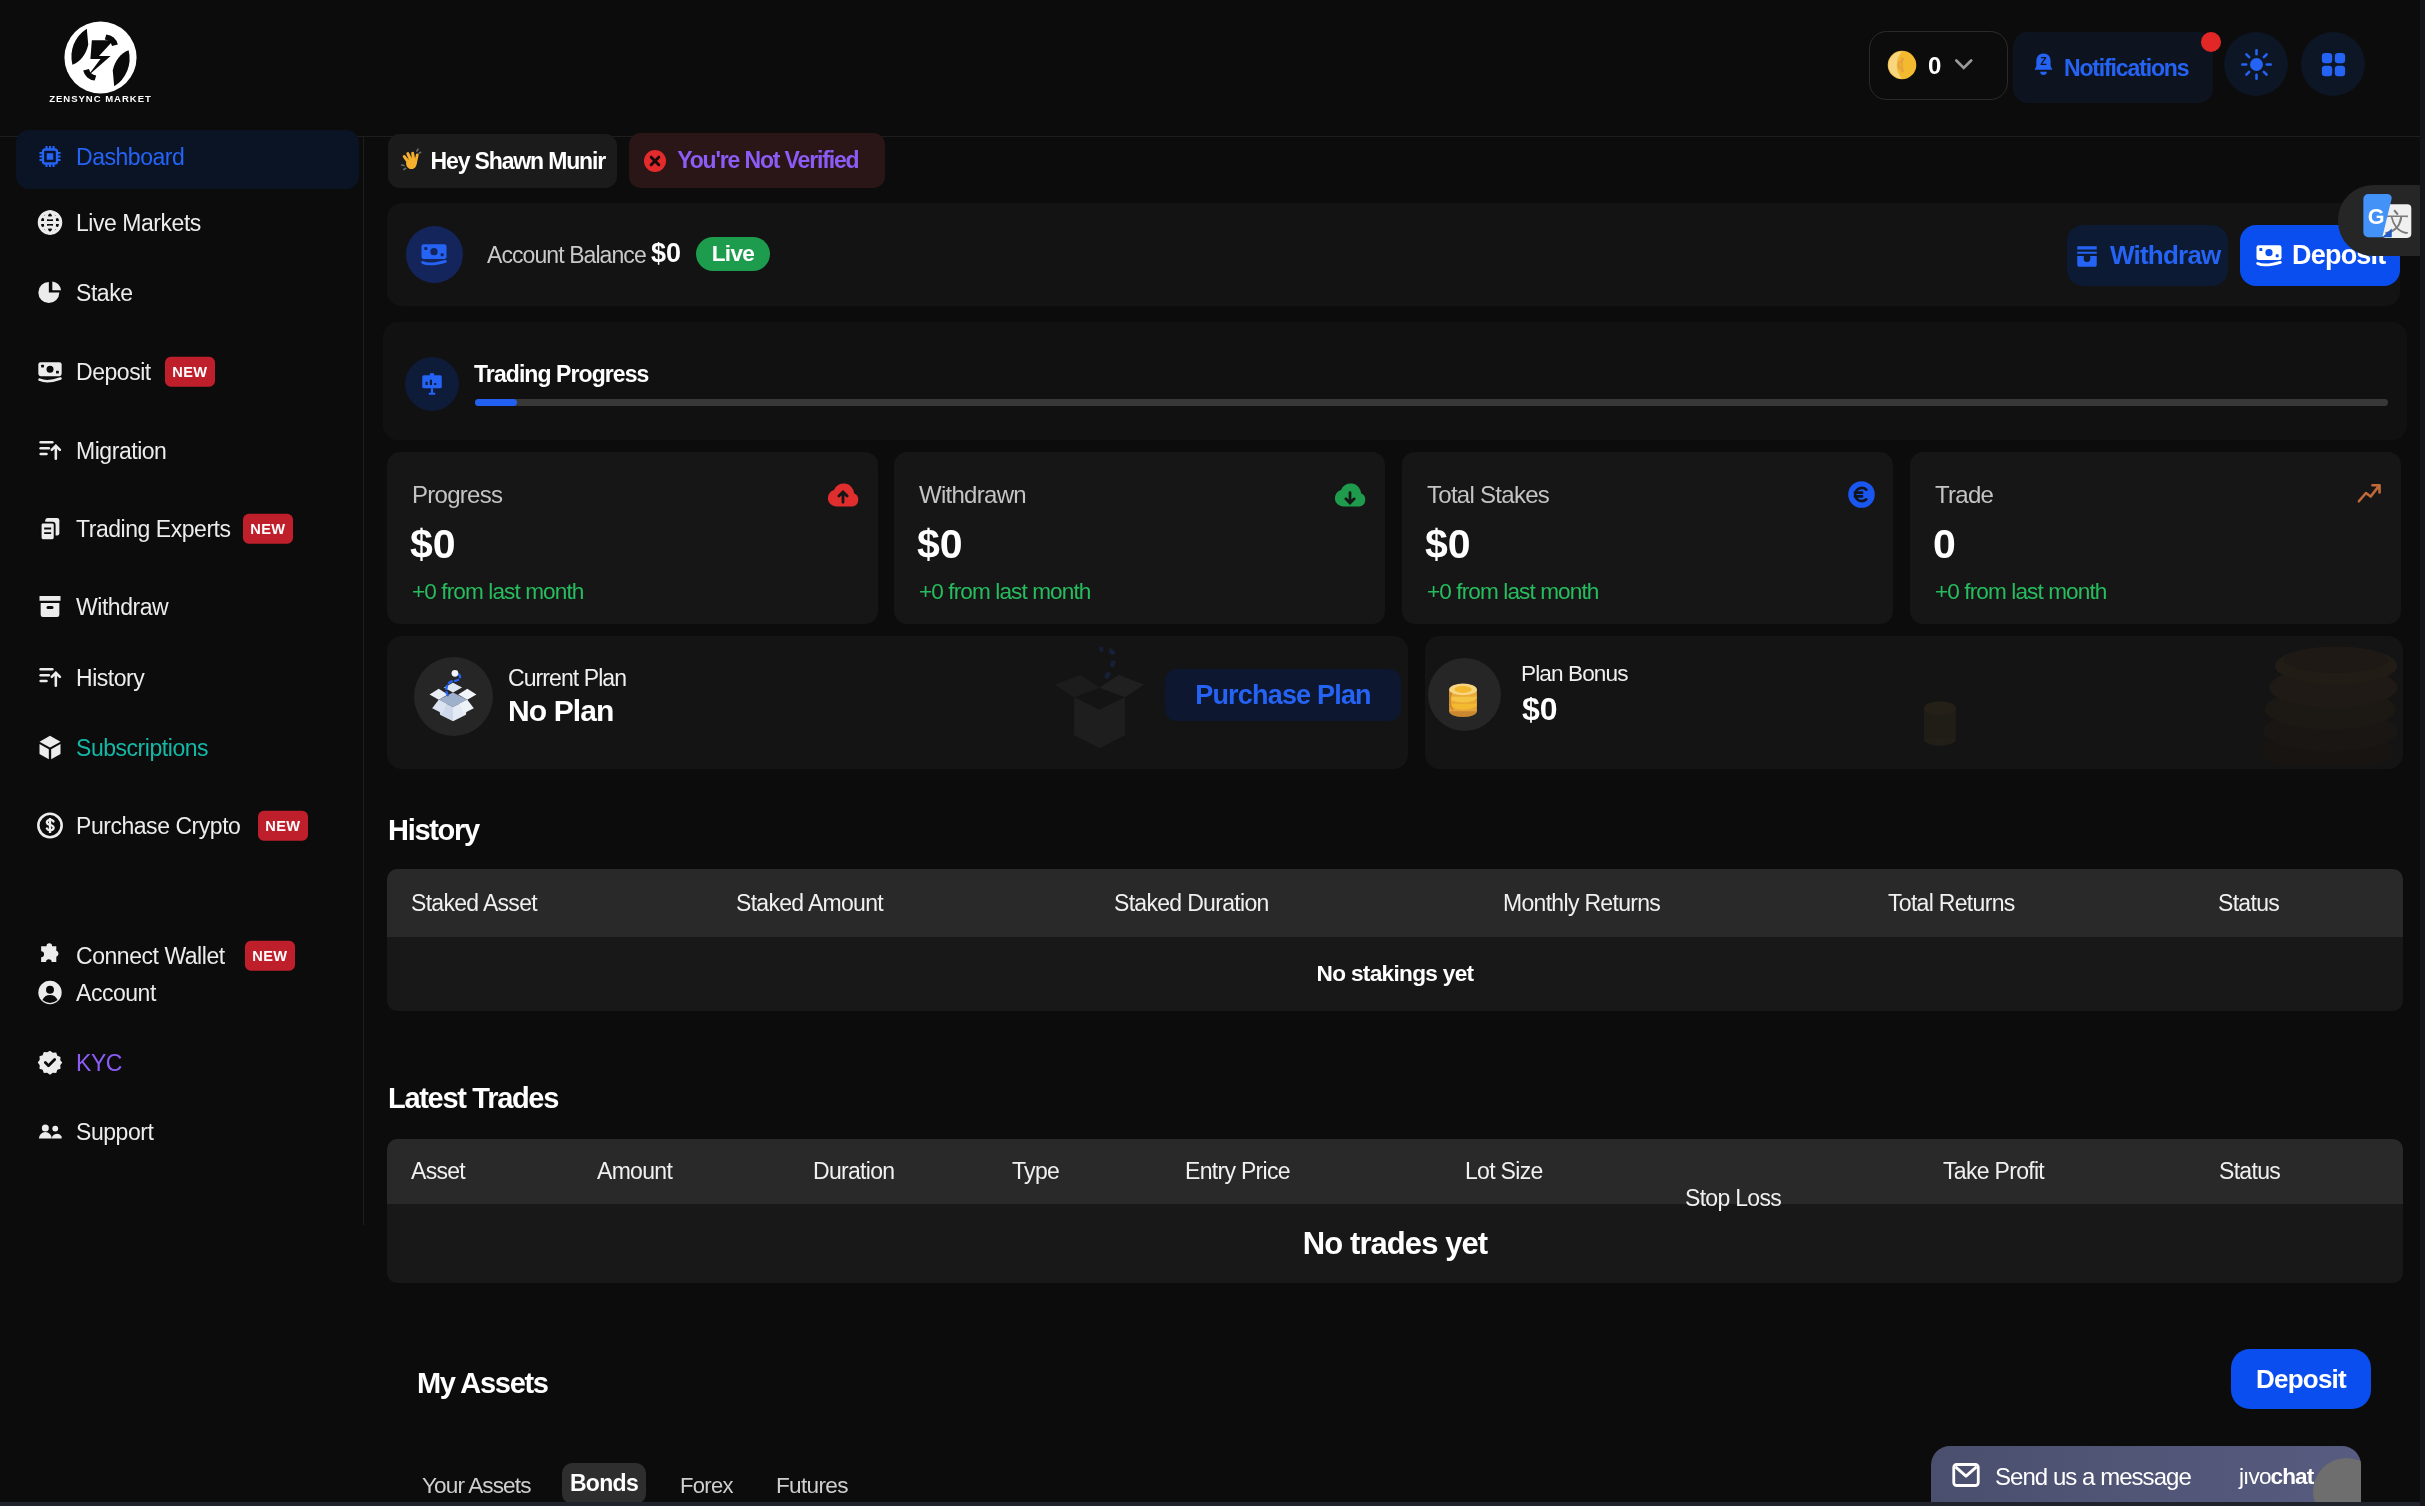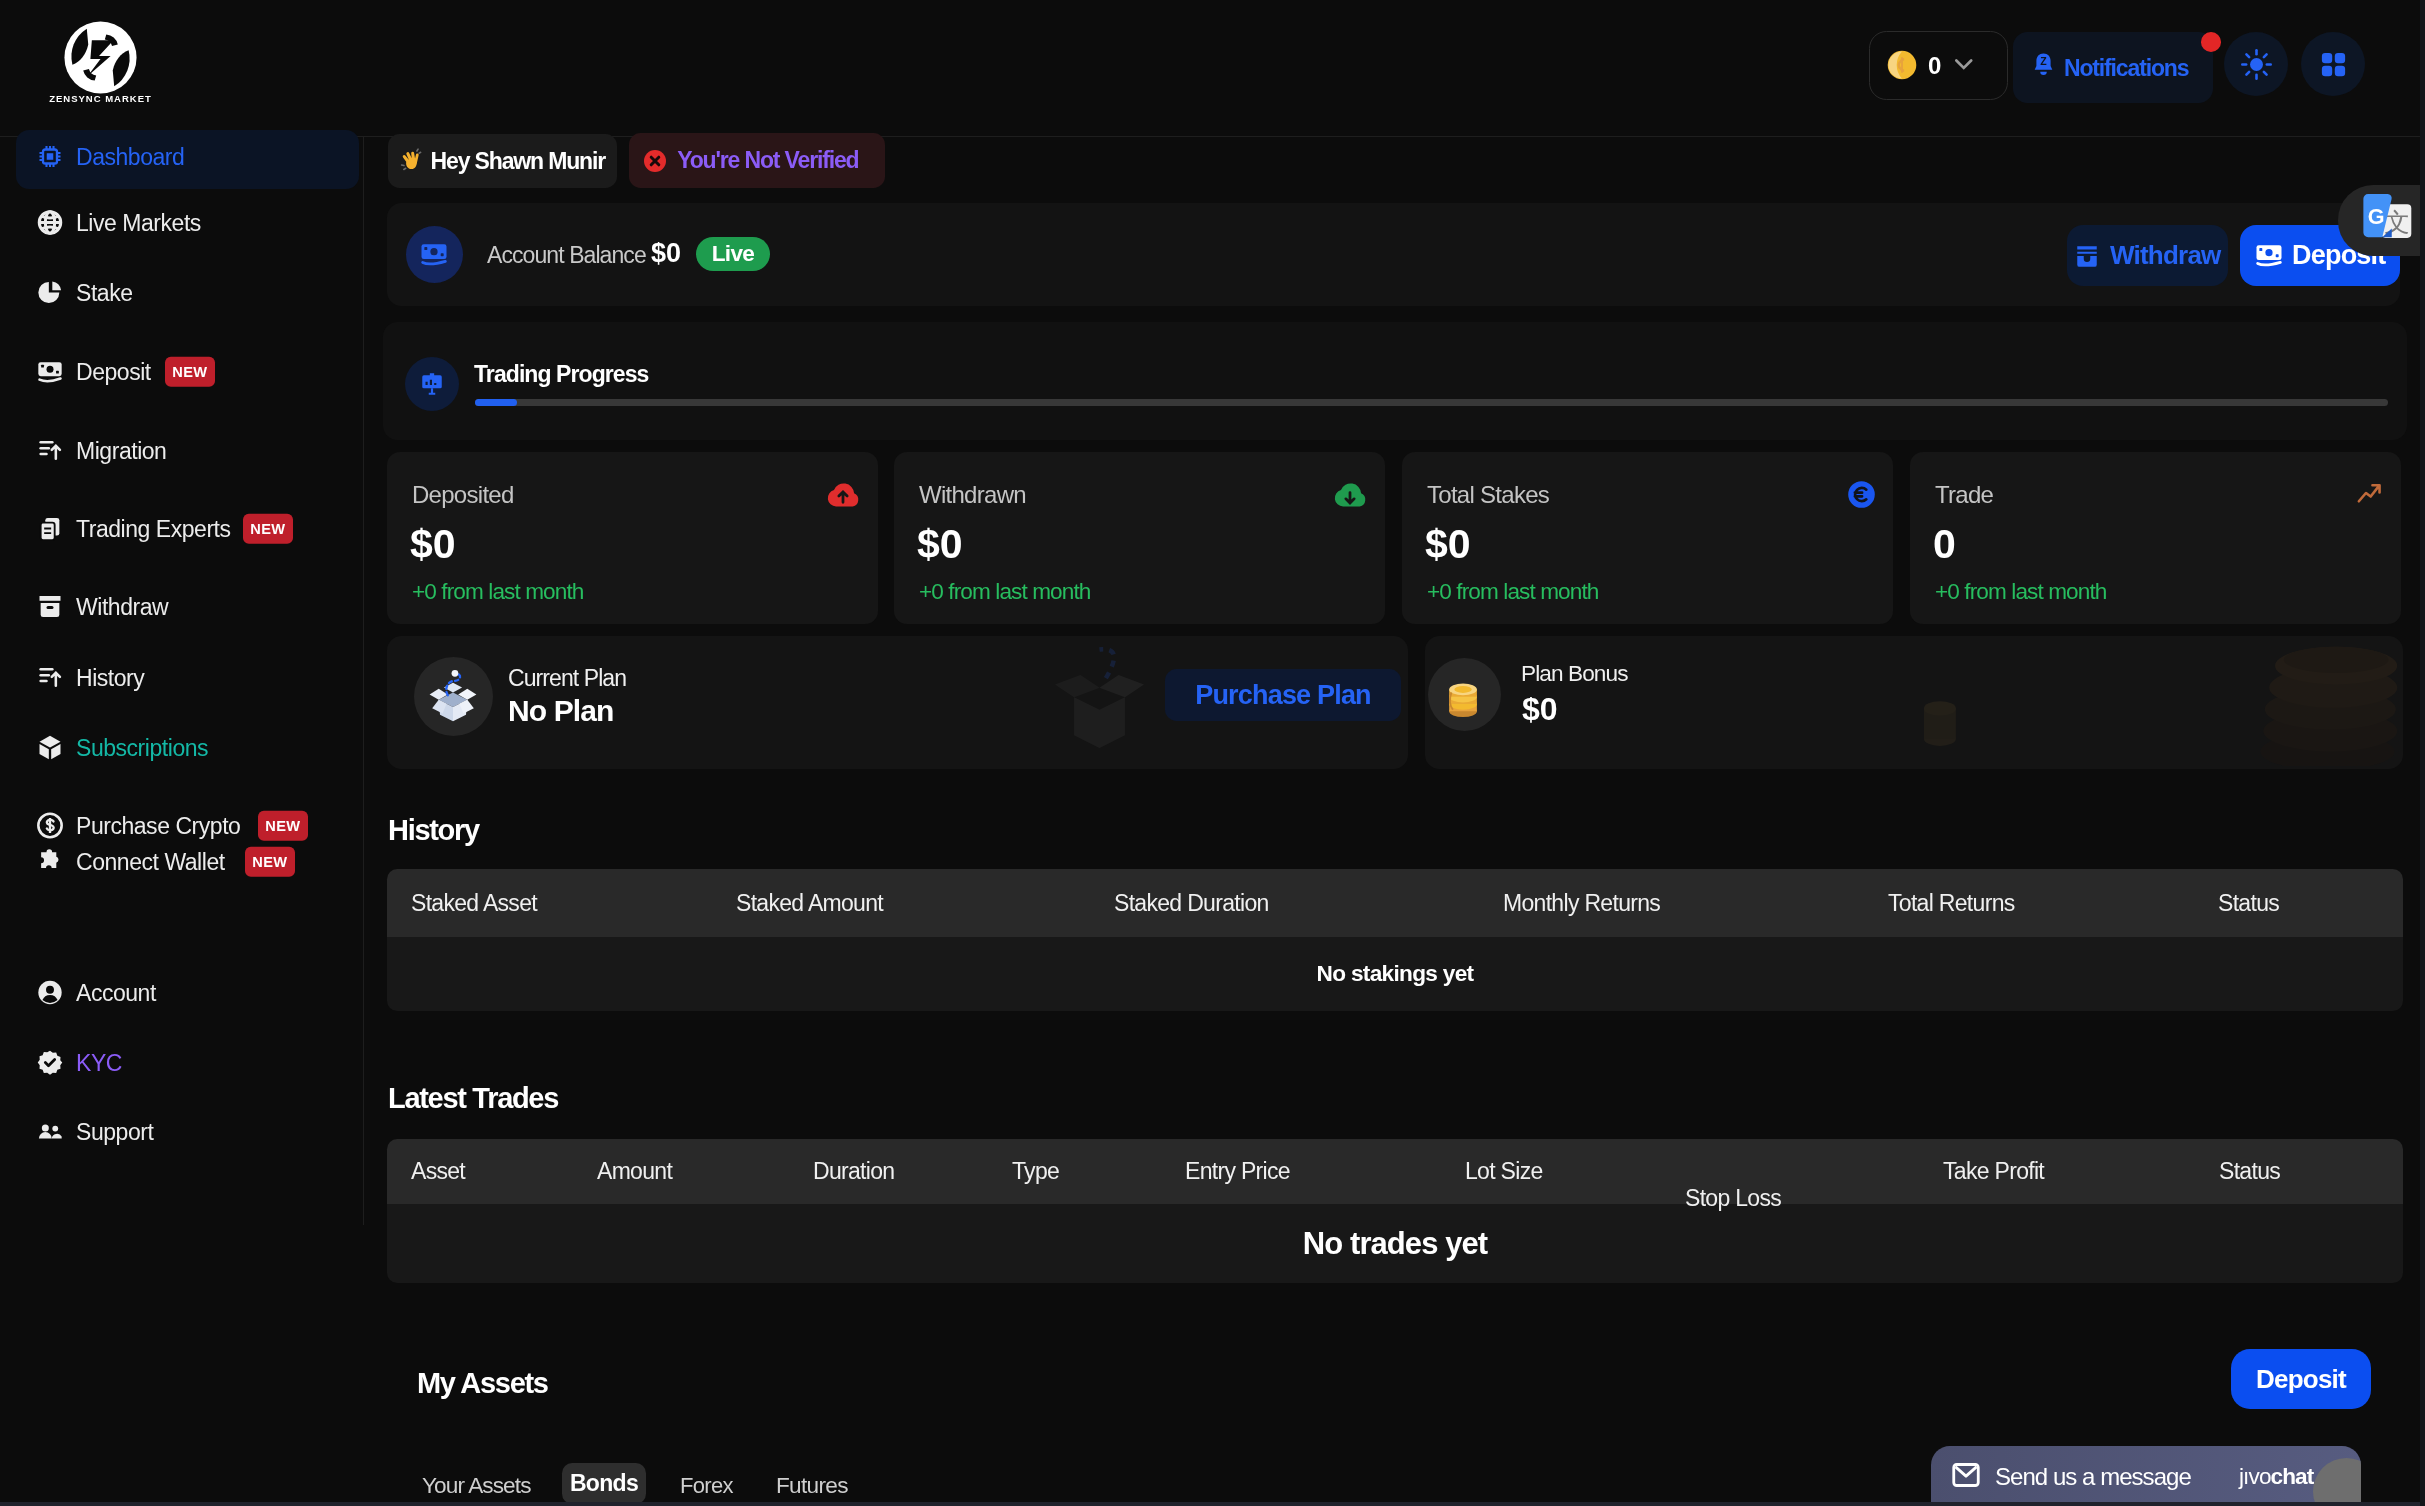--- a/index.html
+++ b/index.html
@@ -153,21 +153,21 @@
   </div>
     <div class="nav-item" style="top:800px;">
     <span class="nav-ico"><svg width="28" height="28" viewBox="0 0 24 24">
           <circle cx="12" cy="12" r="10" fill="none" stroke="#ececec" stroke-width="2.2"></circle>
           <path d="M15 8.5 c-0.8-1.4-3.4-1.8-4.8-0.8 c-1.4 1-1.2 2.8 0.6 3.4 l2.8 0.9 c2 0.7 2 2.7 0.5 3.6 c-1.5 0.9-4 0.5-4.8-1" fill="none" stroke="#ececec" stroke-width="2" stroke-linecap="round"></path>
           <line x1="12" y1="5.5" x2="12" y2="18.5" stroke="#ececec" stroke-width="2"></line>
         </svg></span>
     <span class="nav-txt" style="color:#ececec">Purchase Crypto</span>
     <span class="navnew" style="left:258px;">NEW</span>
   </div>
-    <div class="nav-item" style="top:836px;padding-left:17px;">
+    <div class="nav-item" style="top:930px;padding-left:17px;">
     <span class="nav-ico"><svg width="28" height="28" viewBox="0 0 24 24">
           <path d="M9 4 a2.4 2.4 0 0 1 4.8 0 h3.6 v4 a2.6 2.6 0 0 1 0 5 v4.6 h-4 a2.4 2.4 0 0 0 -4.8 0 h-4.2 v-4.2 a2.5 2.5 0 0 0 0 -5 V4 Z" fill="#ececec"></path>
         </svg></span>
     <span class="nav-txt" style="color:#ececec">Connect Wallet</span>
     <span class="navnew" style="left:245px;">NEW</span>
   </div>
     <div class="nav-item" style="top:967px;">
     <span class="nav-ico"><svg width="28" height="28" viewBox="0 0 24 24">
           <circle cx="12" cy="12" r="10" fill="#ececec"></circle>
           <circle cx="12" cy="9.6" r="3.4" fill="#0a0a0a"></circle>
@@ -308,21 +308,21 @@
   <rect x="3" y="4" width="18" height="12" rx="1.5" fill="#2563f5"></rect>
   <path d="M11 3 h2 v1 h-2 z M12 16 v4 M9 21 h6" stroke="#2563f5" stroke-width="2"></path>
   <path d="M7 13 v-3 M11 13 v-5 M15 13 v-2" stroke="#0e1c3a" stroke-width="2"></path>
 </svg>
 <div class="abs" style="left:474px;top:361px;font-size:23px;font-weight:bold;color:#fff;letter-spacing:-0.04em;">Trading Progress</div>
 <div class="abs" style="left:475px;top:399px;width:1913px;height:7.3px;border-radius:4.4px;background:#383838;"></div>
 <div class="abs" style="left:475px;top:399px;width:42px;height:7.3px;border-radius:4.4px;background:#2160f0;"></div>
 
 <div id="stats">
     <div class="statcard" style="left:387px;top:452px;width:491px;height:172px;">
-    <div class="sc-title">Deposited</div>
+    <div class="sc-title">Progress</div>
     <div class="abs" style="right:17.5px;top:28px;"><svg width="36" height="28" viewBox="0 0 26 20">
           <path d="M8 19 a6 6 0 0 1 -1.5 -11.8 A7.5 7.5 0 0 1 21 9.5 a5 5 0 0 1 -1 9.5 Z" fill="#e02d2d"></path>
           <path d="M13 16 L13 9 M10 11.5 L13 8.5 L16 11.5" stroke="#161616" stroke-width="2" fill="none" stroke-linecap="round"></path>
         </svg></div>
     <div class="sc-val">$0</div>
     <div class="sc-sub">+0 from last month</div>
   </div>
     <div class="statcard" style="left:894px;top:452px;width:491px;height:172px;">
     <div class="sc-title">Withdrawn</div>
     <div class="abs" style="right:17.5px;top:28px;"><svg width="36" height="28" viewBox="0 0 26 20">

